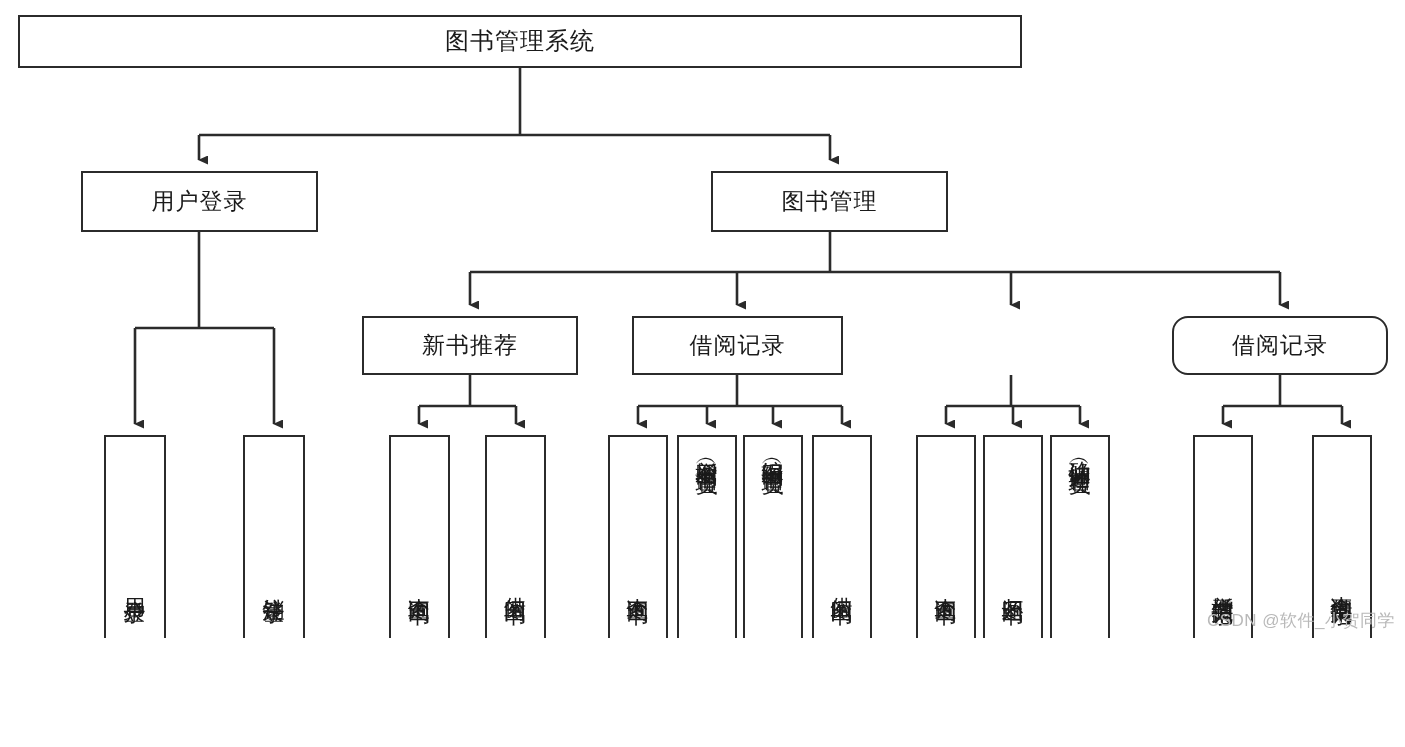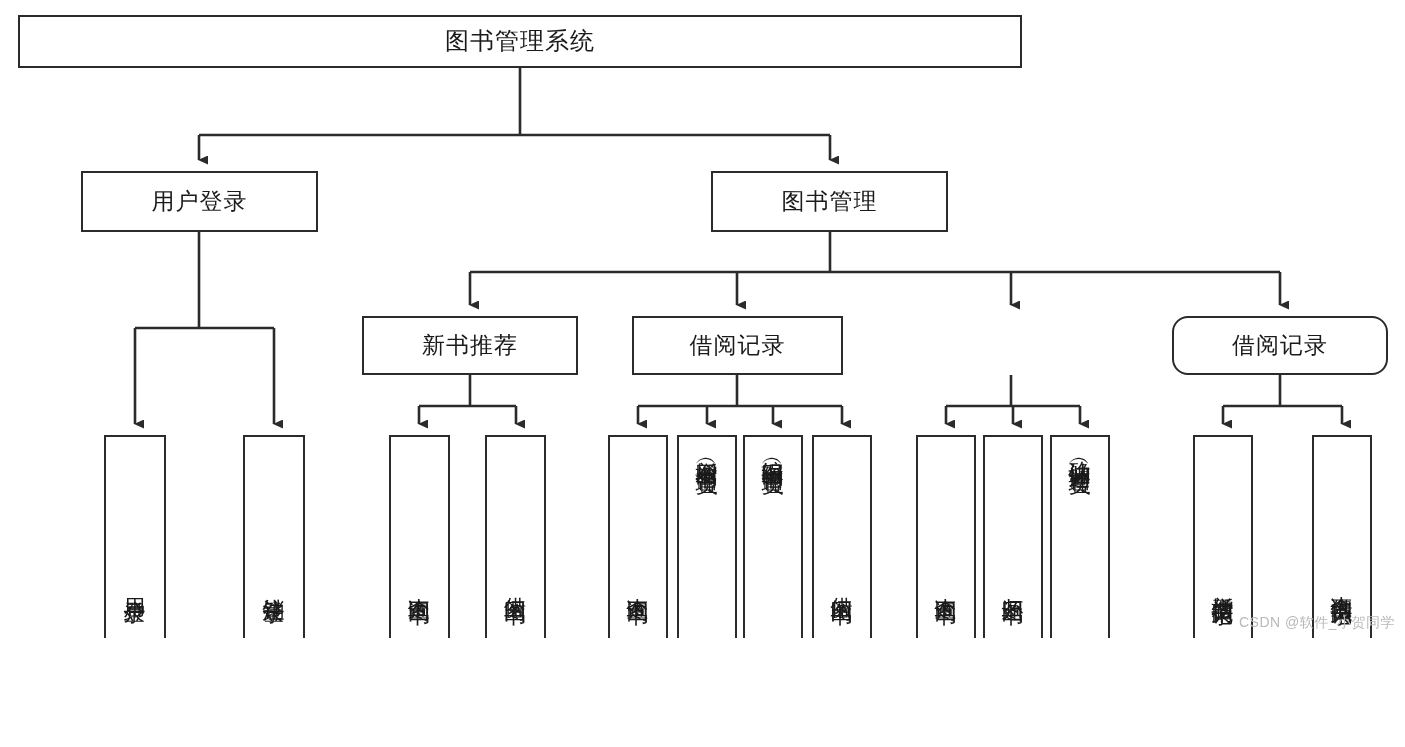--- a/index.html
+++ b/index.html
@@ -61,21 +61,21 @@
     display: block;
   }
   .leaf.centered {
     align-items: center;
     padding-top: 0;
   }
   #watermark {
     position: absolute;
     right: 10px;
     bottom: 6px;
-    font-size: 14px;
+    font-size: 17px;
     color: #b9b9b9;
     letter-spacing: 0.5px;
     z-index: 5;
     white-space: nowrap;
   }
 </style>
 </head>
 <body>
 
 <div id="diagram-root">

